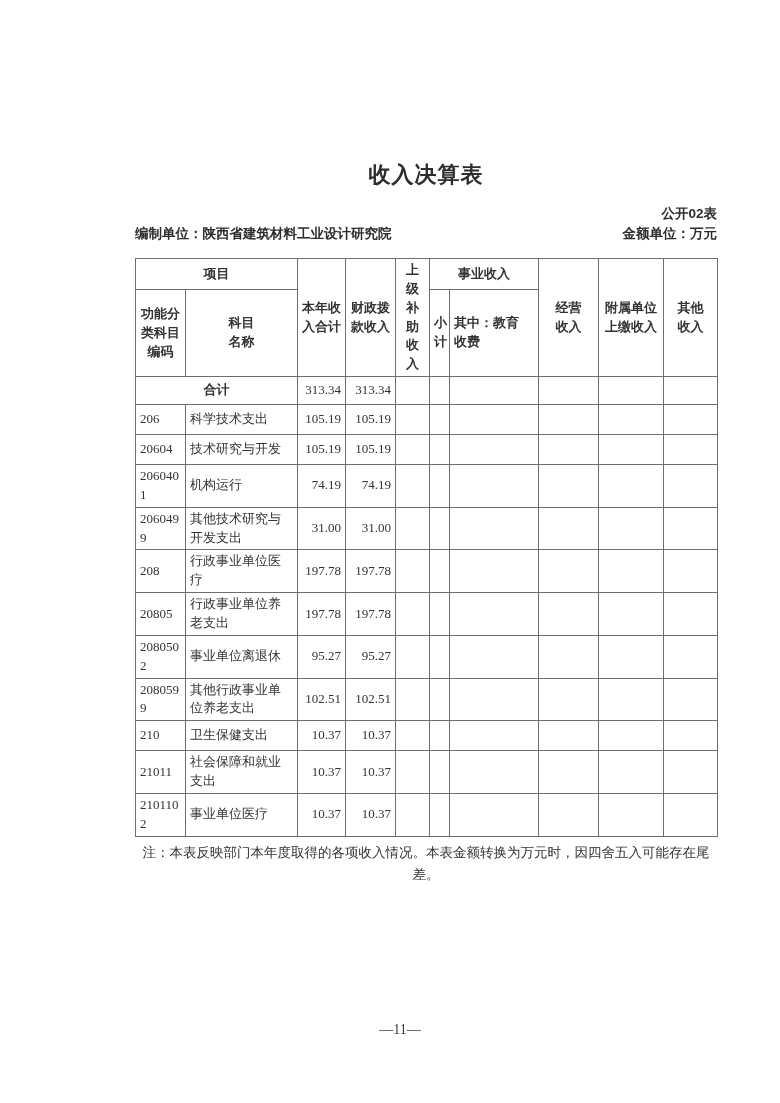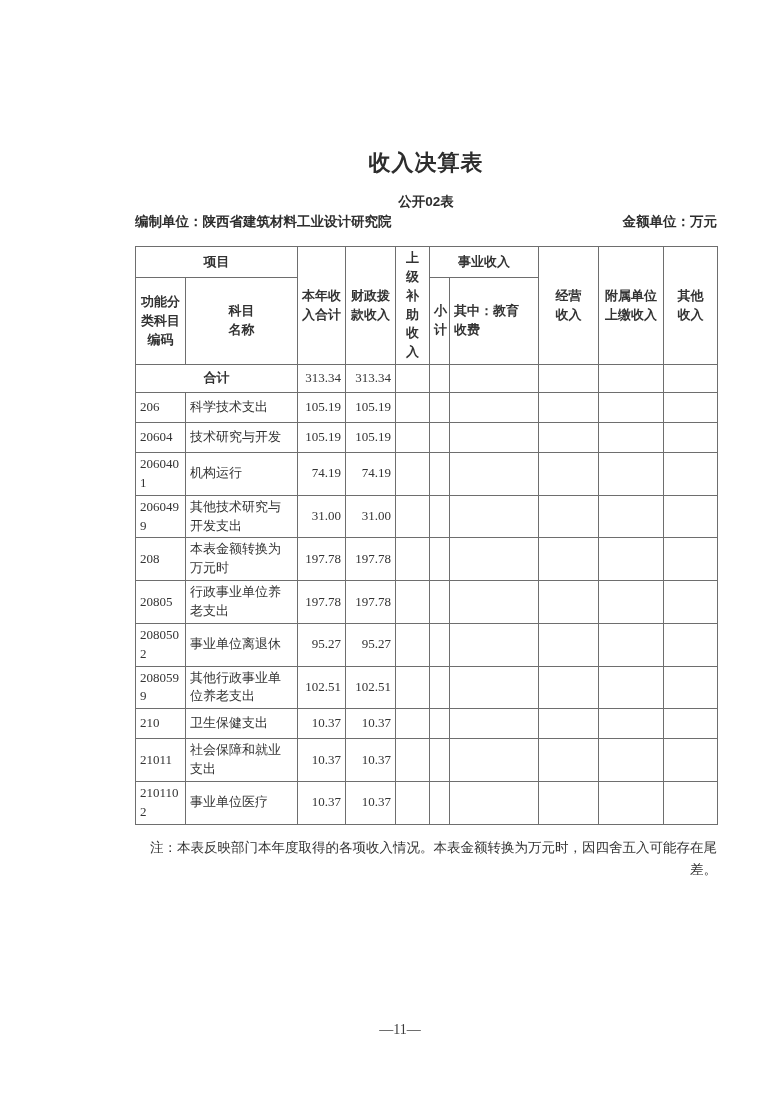--- a/index.html
+++ b/index.html
@@ -8,37 +8,37 @@
     width: 780px;
     height: 1103px;
     background: #ffffff;
     font-family: "Liberation Serif", serif;
     color: #333333;
     overflow: hidden;
   }
   .content {
     position: absolute;
     left: 102px;
-    top: 4px;
+    top: 16px;
     width: 582px;
     padding-left: 33px;
   }
   .doc-title {
     margin: 0;
     padding-top: 144px;
     text-align: center;
     font-size: 22px;
     font-weight: bold;
     letter-spacing: 1px;
     color: #2d2d2d;
     font-family: "Liberation Sans", sans-serif;
   }
   .code-line {
     margin-top: 15px;
-    text-align: center;
+    text-align: right;
     font-size: 13.5px;
     font-weight: bold;
     color: #2d2d2d;
     font-family: "Liberation Sans", sans-serif;
   }
   .meta-line {
     display: flex;
     justify-content: space-between;
     margin-top: 2px;
     font-size: 13.5px;
@@ -79,25 +79,25 @@
   .td-code { text-align: left; }
   .td-name { text-align: left; }
   .td-num  { text-align: right; padding-right: 4px; }
   .total-label {
     text-align: center;
     font-weight: bold;
     font-family: "Liberation Sans", sans-serif;
     color: #2d2d2d;
   }
   .footnote {
-    margin-top: 12px;
+    margin-top: 5px;
     font-size: 13.5px;
     line-height: 1.65;
     color: #333333;
-    text-align: right;
+    text-align: center;
   }
   .page-number {
     position: absolute;
     left: 0;
     right: 0;
     top: 1022px;
     text-align: center;
     font-size: 14px;
     color: #3a3a3a;
     padding-left: 20px;
@@ -216,21 +216,21 @@
             <td class="td-num">31.00</td>
             <td class="td-num"></td>
             <td class="td-num"></td>
             <td class="td-num"></td>
             <td class="td-num"></td>
             <td class="td-num"></td>
             <td class="td-num"></td>
           </tr>
           <tr>
             <td class="td-code">208</td>
-            <td class="td-name">本表金额转换为万元时</td>
+            <td class="td-name">行政事业单位医疗</td>
             <td class="td-num">197.78</td>
             <td class="td-num">197.78</td>
             <td class="td-num"></td>
             <td class="td-num"></td>
             <td class="td-num"></td>
             <td class="td-num"></td>
             <td class="td-num"></td>
             <td class="td-num"></td>
           </tr>
           <tr>

